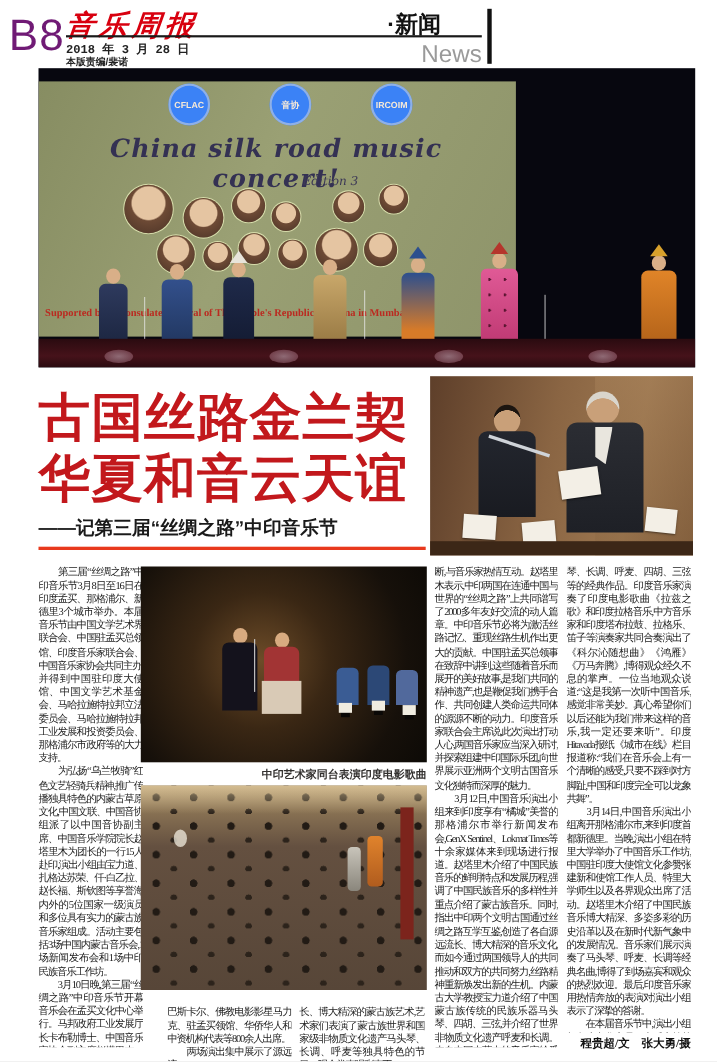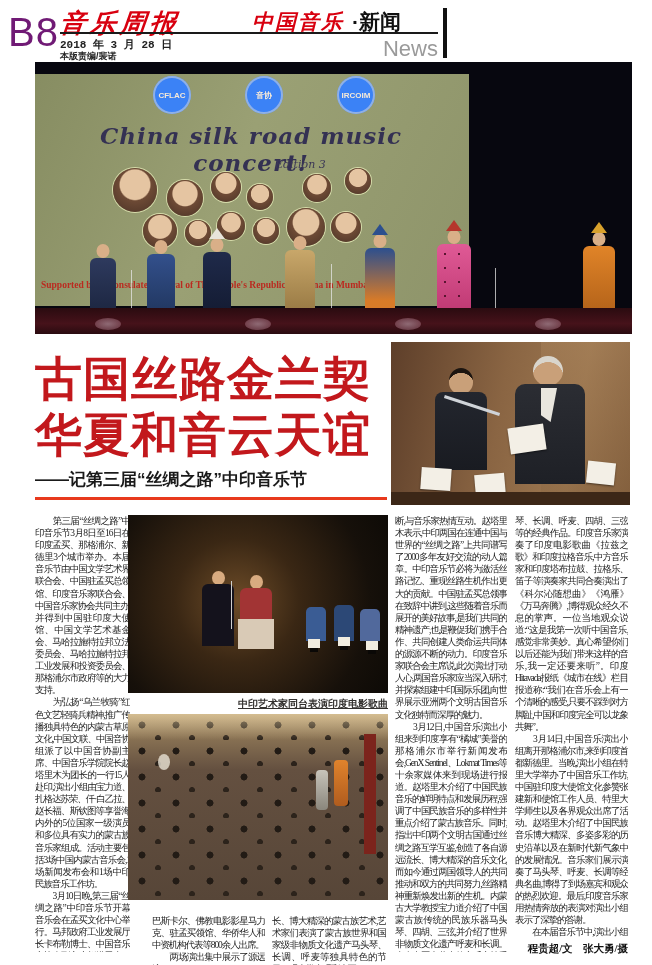--- a/index.html
+++ b/index.html
@@ -80,21 +80,20 @@
 </head>
 <body>
 
 <div class="page">
 
   <div class="abs pageno">B8</div>
   <div class="abs masthead">音乐周报</div>
   <div class="abs hdr-line"></div>
   <div class="abs hdr-date">2018 年 3 月 28 日</div>
   <div class="abs hdr-editor">本版责编/裴诺</div>
-  <div class="abs section-cn">中国音乐</div>
   <div class="abs section-news-cn">·新闻</div>
   <div class="abs section-en">News</div>
   <div class="abs hdr-bar"></div>
 
   <div class="abs topphoto">
     <div class="abs screen"></div>
 
     <div class="abs logo-circ" style="left:118px;">CFLAC</div>
     <div class="abs logo-circ" style="left:210px;">音协</div>
     <div class="abs logo-circ" style="left:302px;">IRCOIM</div>
@@ -189,21 +188,21 @@
     <div class="abs" style="left:110px;top:104px;width:36px;height:30px;background:#d9cab6;"></div>
     <div class="abs" style="left:103px;top:66px;width:1px;height:48px;background:#cfcfcf;"></div>
 
     <div class="abs" style="left:178px;top:92px;width:20px;height:34px;border-radius:5px 5px 0 0;background:#3a5c94;"></div>
     <div class="abs" style="left:206px;top:90px;width:20px;height:36px;border-radius:5px 5px 0 0;background:#2c4876;"></div>
     <div class="abs" style="left:232px;top:94px;width:20px;height:32px;border-radius:5px 5px 0 0;background:#51699c;"></div>
     <div class="abs stand" style="left:180px;top:124px;"></div>
     <div class="abs stand" style="left:210px;top:122px;"></div>
     <div class="abs stand" style="left:238px;top:126px;"></div>
   </div>
-  <div class="abs caption" style="left:128px;top:697px;width:260px;text-decoration:underline;">中印艺术家同台表演印度电影歌曲</div>
+  <div class="abs caption" style="left:128px;top:697px;width:260px;">中印艺术家同台表演印度电影歌曲</div>
 
   <div class="abs audience">
     <div class="abs aud-glow"></div>
     <div class="abs" style="left:236px;top:20px;width:12px;height:120px;background:#7c241c;"></div>
     <div class="abs" style="left:206px;top:46px;width:14px;height:46px;border-radius:4px;background:linear-gradient(#e0832c,#b05c1e);"></div>
     <div class="abs" style="left:188px;top:56px;width:12px;height:40px;border-radius:4px;background:linear-gradient(#c8c4ba,#8a867c);"></div>
     <div class="abs" style="left:30px;top:40px;width:12px;height:16px;border-radius:50%;background:#e8e2d4;opacity:.8;"></div>
   </div>
 
   <div class="abs coltext" style="left:152px;top:915px;width:113px;height:50px;">巴斯卡尔、佛教电影影星马力克、驻孟买领馆、华侨华人和中资机构代表等800余人出席。

